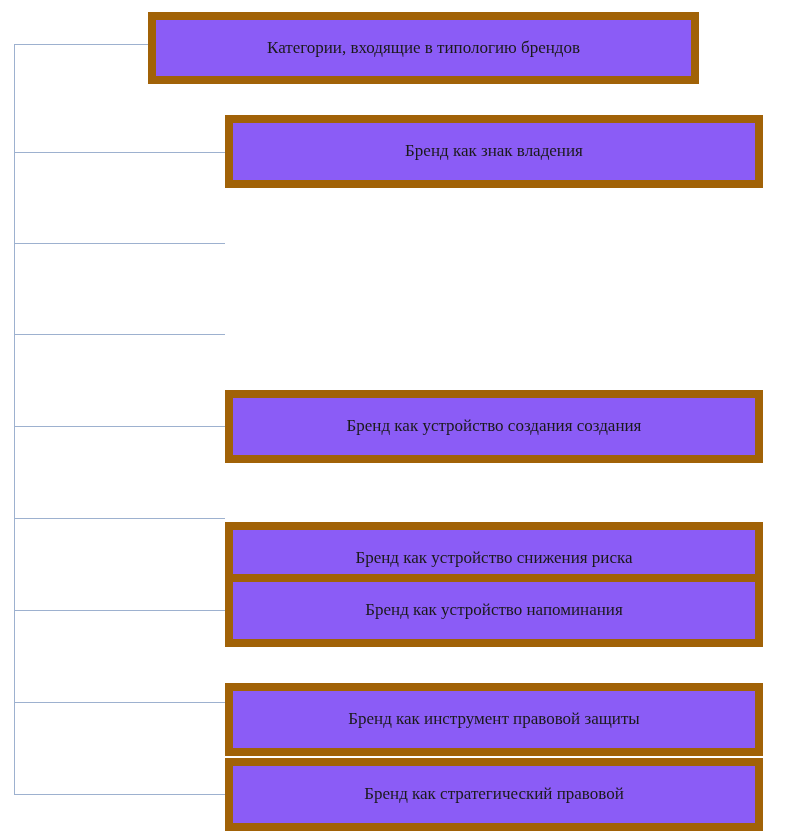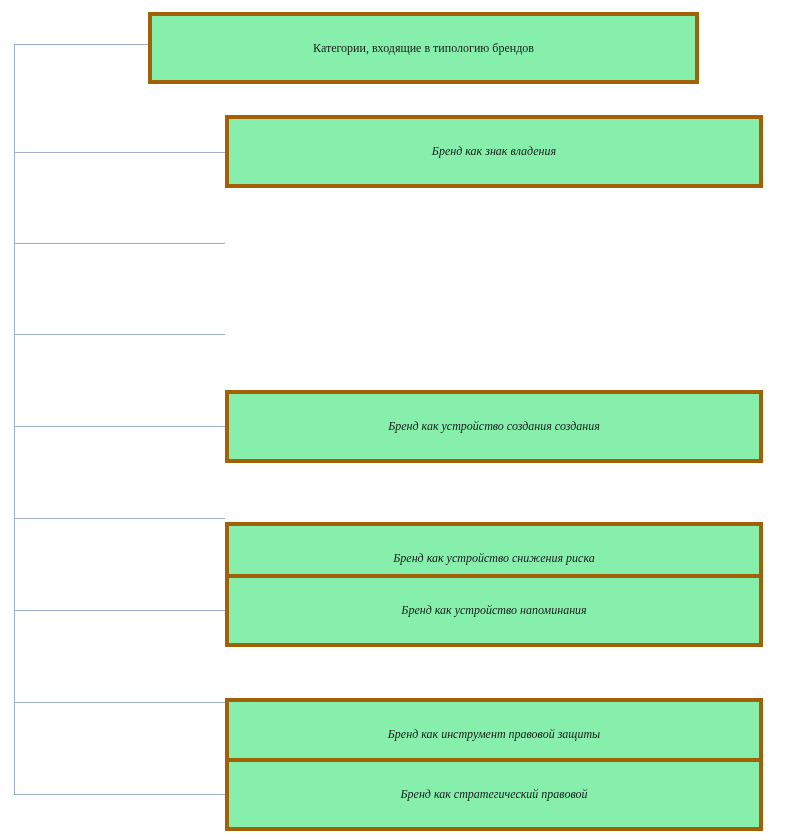--- a/index.html
+++ b/index.html
@@ -36,49 +36,48 @@
   .hl-2 { left: 14px; top: 334px; width: 211px; }
   .hl-3 { left: 14px; top: 426px; width: 211px; }
   .hl-4 { left: 14px; top: 518px; width: 211px; }
   .hl-5 { left: 14px; top: 610px; width: 211px; }
   .hl-6 { left: 14px; top: 702px; width: 211px; }
   .hl-7 { left: 14px; top: 794px; width: 211px; }
   
   .box {
     position: absolute;
     box-sizing: border-box;
-    border: 4px solid #a16207;
-    background: #86efac;
+    border: 8px solid #a16207;
+    background: #8b5cf6;
     display: flex;
     align-items: center;
     justify-content: center;
     text-align: center;
-    font-size: 12px;
+    font-size: 17px;
     line-height: 1.2;
     padding: 4px 10px;
   }
   .title-box {
     left: 148px;
     top: 12px;
     width: 551px;
     height: 72px;
   }
   .item-box {
     left: 225px;
     width: 538px;
     height: 73px;
-    font-style: italic;
   }
   .i0 { top: 115px; }
   .i1 { top: 207px; }
   .i2 { top: 298px; }
   .i3 { top: 390px; }
   .i4 { top: 482px; margin-top: 40px; }
   .i5 { top: 574px; }
-  .i6 { top: 698px; }
+  .i6 { top: 683px; }
   .i7 { top: 758px; }
 </style>
 </head>
 <body>
 
 <div class="canvas" style="--connector: #9db1cf; --text: #1a1a1a; --bg: #ffffff;">
 
   <div class="trunk"></div>
 
   <div class="hline hl-title"></div>

